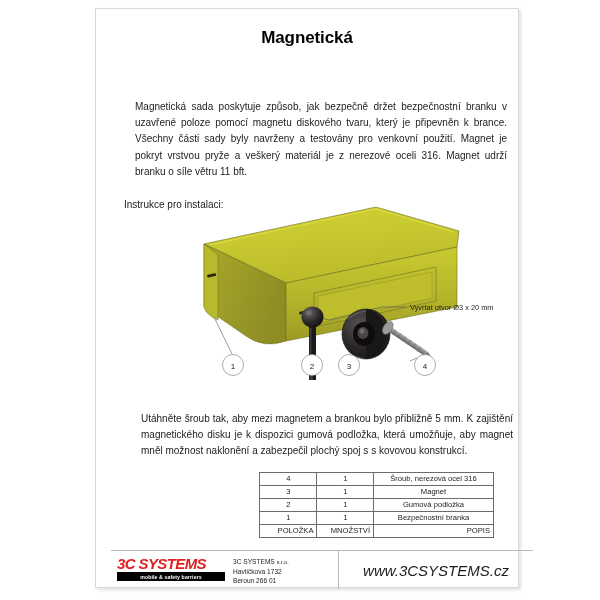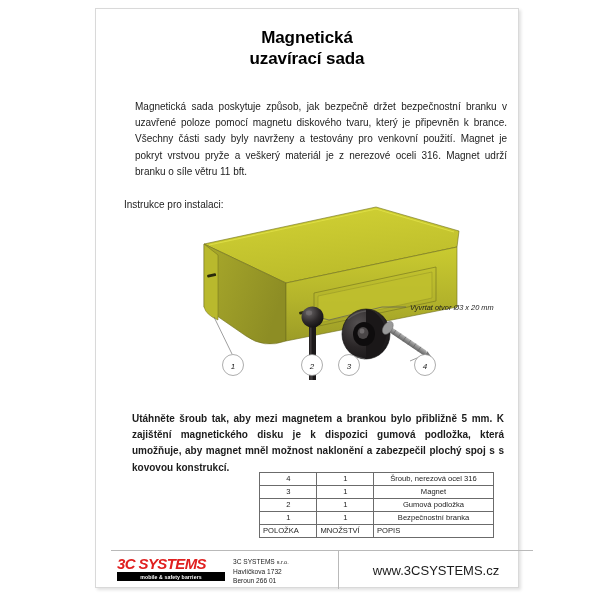--- a/index.html
+++ b/index.html
@@ -55,43 +55,41 @@
     line-height: 1.62;
     text-align: justify;
     margin-left: 12px;
   }
   #para-intro {
     left: 27px;
     top: 90px;
     width: 372px;
   }
   #para-note {
-    left: 24px;
+    left: 33px;
     top: 402px;
     width: 372px;
-    font-weight: bold;
   }
 
   
   .instr-label {
     position: absolute;
     left: 28px;
     top: 190px;
     font-size: 10px;
     color: #1c1c1c;
   }
 
   
   .diagram {
     position: absolute;
     left: 18px;
     top: 180px;
     width: 390px;
     height: 200px;
-    font-style: italic;
   }
   .diagram svg { display: block; }
 
   
   .parts-table {
     position: absolute;
     left: 163px;
     top: 463px;
     width: 235px;
     border-collapse: collapse;
@@ -100,21 +98,21 @@
   }
   .parts-table td {
     border: 1px solid #6b6b6b;
     height: 12px;
     padding: 0 3px;
     line-height: 12px;
   }
   .col-item   { width: 54px;  text-align: center; }
   .col-qty    { width: 52px;  text-align: center; }
   .col-desc   { width: 129px; text-align: center; }
-  .hdr .col-item, .hdr .col-qty, .hdr .col-desc { text-align: left; }
+  .hdr .col-item, .hdr .col-qty, .hdr .col-desc { text-align: right; }
 
   
   .footer {
     position: absolute;
     left: 0px;
     top: 541px;
     width: 422px;
     height: 38px;
     border-top: 1px solid #b9b9b9;
     box-sizing: border-box;
@@ -165,34 +163,34 @@
   .addr .sro { font-size: 5.6px; }
   .website {
     position: absolute;
     left: 228px;
     top: 0;
     width: 194px;
     height: 38px;
     display: flex;
     align-items: center;
     justify-content: center;
-    font-size: 13px;
-    color: #1c1c1c;
+    font-size: 15px;
+    color: #1c1c1c;
+    font-style: italic;
   }
 </style>
 </head>
 <body>
 
 <div id="app">
 
   <div class="sheet">
 
     <div class="doc-title">
       <span>Magnetická</span>
-      <span>uzavírací sada</span>
     </div>
 
     <div class="para" id="para-intro">Magnetická sada poskytuje způsob, jak bezpečně držet bezpečnostní branku v uzavřené poloze pomocí magnetu diskového tvaru, který je připevněn k brance. Všechny části sady byly navrženy a testovány pro venkovní použití. Magnet je pokryt vrstvou pryže a veškerý materiál je z nerezové oceli 316. Magnet udrží branku o síle  větru 11 bft.</div>
 
     <div class="instr-label">Instrukce pro instalaci:</div>
 
     <div class="diagram">
       <svg width="390" height="200" viewBox="0 0 390 200">
         <defs>
           <linearGradient id="gTop" x1="0" y1="0" x2="0.3" y2="1">

